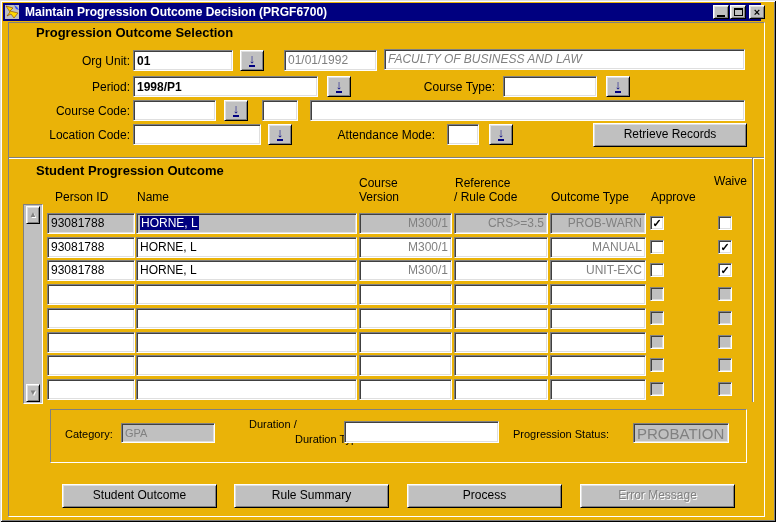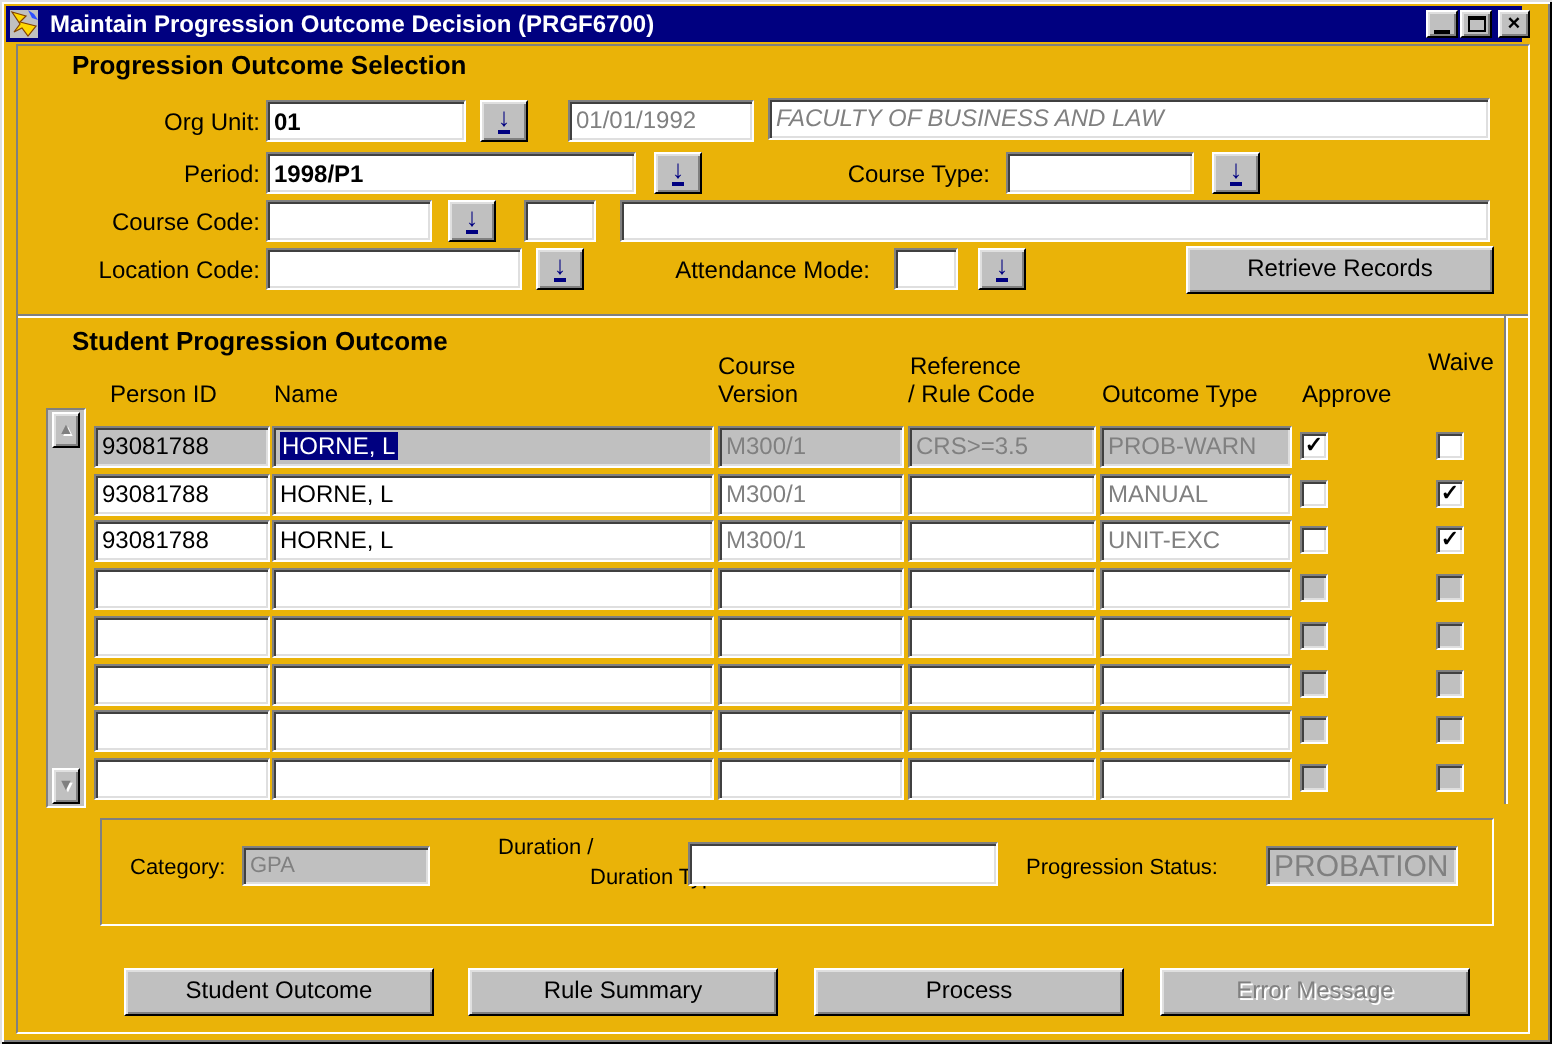--- a/index.html
+++ b/index.html
@@ -52,21 +52,21 @@
   .pbtn { position:absolute; height:24px; text-align:center; line-height:21px; font-size:12px; cursor:default; }
   .pbtn.disabled { color:#808080; text-shadow:1px 1px 0 #fff; }
   .hline { position:absolute; left:9px; width:755px; height:2px; border-top:1px solid #808080; border-bottom:1px solid #fff; }
   .vline { position:absolute; width:2px; border-left:1px solid #808080; border-right:1px solid #fff; }
   .colhdr { position:absolute; white-space:nowrap; font-size:12px; }
   .cell { position:absolute; height:21px; line-height:17px; padding:1px 3px;
     background:#fff; border:1px solid; border-color:#808080 #fff #fff #808080;
     box-shadow: inset 1px 1px 0 #404040, inset -1px -1px 0 #dfdfdf;
     white-space:nowrap; overflow:hidden; }
   .cell.cur { background:#c0c0c0; }
-  .gray-text { color:#808080; }
+  .gray-text { color:#808080;text-align:right; }
   .hl { background:#000080; color:#fff; padding:0 1px; }
   .cb { position:absolute; width:14px; height:14px; background:#fff;
     border:1px solid; border-color:#808080 #fff #fff #808080;
     box-shadow: inset 1px 1px 0 #404040, inset -1px -1px 0 #dfdfdf;
     font-size:11px; font-weight:bold; line-height:12px; text-align:center; }
   .cb.dis { background:#c0c0c0; }
   .vscroll { position:absolute; left:23px; top:204px; width:20px; height:200px; background:#c0c0c0;
     border:1px solid; border-color:#808080 #fff #fff #808080; }
   .sbtn { position:absolute; left:2px; width:14px; height:18px; display:flex; align-items:center; justify-content:center; }
   .sarrow { color:#808080; text-shadow:1px 1px 0 #fff; font-size:8px; line-height:8px; }

